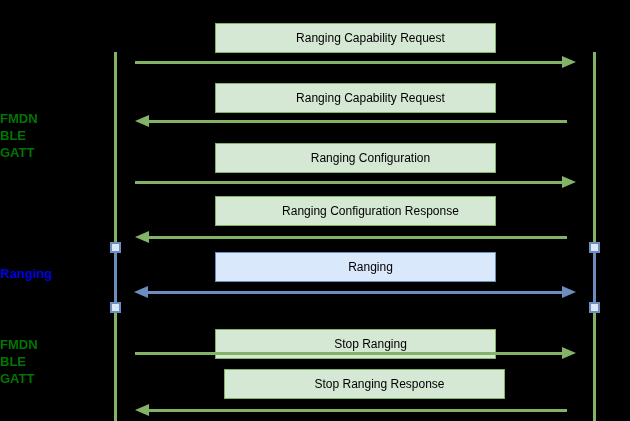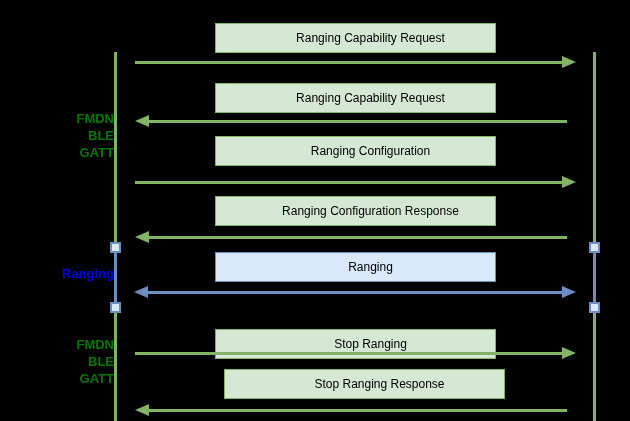--- a/index.html
+++ b/index.html
@@ -34,21 +34,21 @@
   .arrow.dir-both .shaft{left:11px;right:11px;}
   .arrow.blue .shaft{background:#6c8ebf;}
   .head{position:absolute;top:0;width:0;height:0;
     border-top:6px solid transparent;border-bottom:6px solid transparent;}
   .head.right{right:0;border-left:14px solid #82b366;}
   .head.left{left:0;border-right:14px solid #82b366;}
   .arrow.blue .head.right{border-left-color:#6c8ebf;}
   .arrow.blue .head.left{border-right-color:#6c8ebf;}
   
   .side-label{
-    position:absolute;left:0;width:114px;text-align:right;
+    position:absolute;left:0;width:114px;text-align:left;
     font-weight:bold;font-size:13px;line-height:17px;
   }
   .side-label.green{color:#007700;}
   .side-label.blue{color:#0000ee;}
 </style>
 </head>
 <body>
 
 <div class="stage">
 
@@ -81,21 +81,21 @@
     <div class="shaft"></div>
     <div class="head right"></div>
   </div>
 
   <div class="msg-box" style="top:83px;">Ranging Capability Request</div>
   <div class="arrow dir-left" style="left:135px;width:432px;top:115px;">
     <div class="shaft"></div>
     <div class="head left"></div>
   </div>
 
-  <div class="msg-box" style="top:136px;">Ranging Configuration</div>
+  <div class="msg-box" style="top:143px;">Ranging Configuration</div>
   <div class="arrow dir-right" style="left:135px;width:441px;top:176px;">
     <div class="shaft"></div>
     <div class="head right"></div>
   </div>
 
   <div class="msg-box" style="top:196px;">Ranging Configuration Response</div>
   <div class="arrow dir-left" style="left:135px;width:432px;top:231px;">
     <div class="shaft"></div>
     <div class="head left"></div>
   </div>

